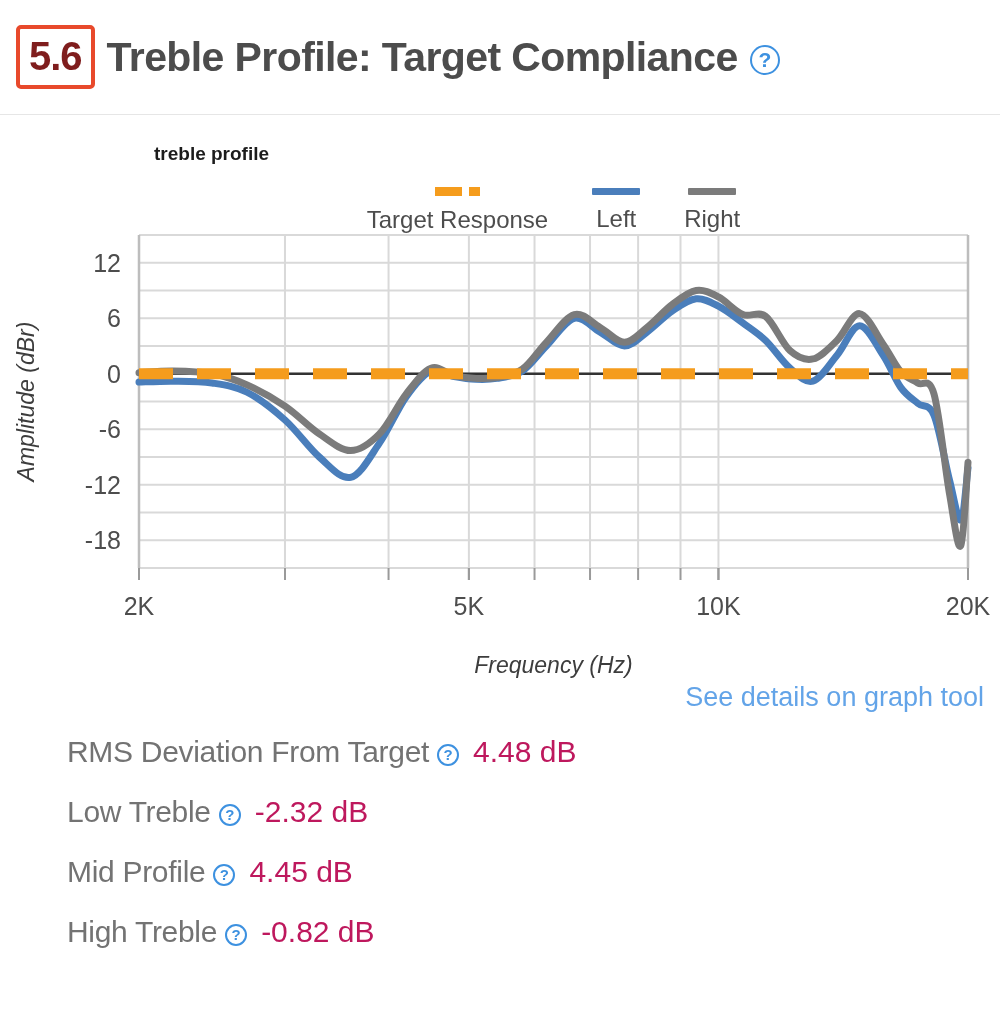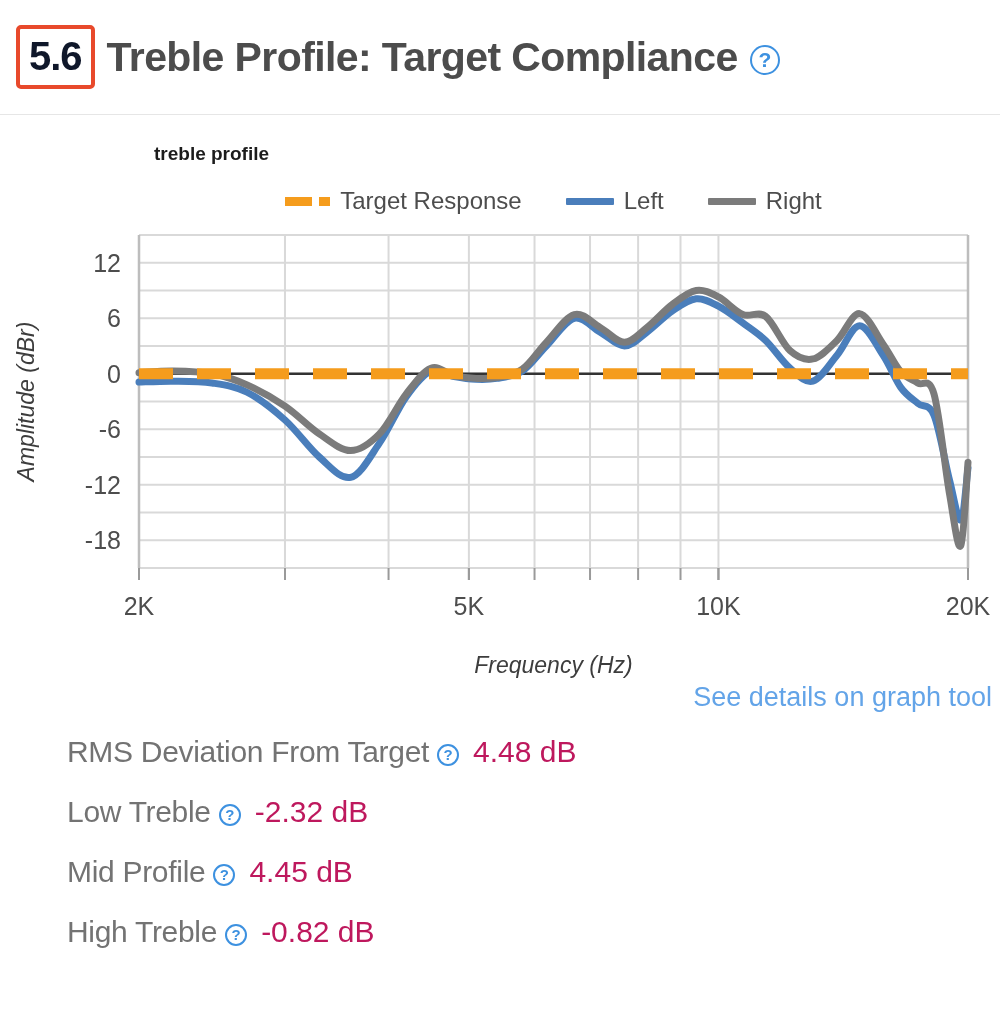--- a/index.html
+++ b/index.html
@@ -17,21 +17,21 @@
   .header {
     display: flex;
     align-items: center;
     height: 115px;
     padding: 0 16px;
     border-bottom: 1px solid #e6e6e6;
   }
   .score-badge {
     border: 4px solid #e8492b;
     border-radius: 5px;
-    color: #0f172a;
+    color: #7f1d1d;
     font-size: 40px;
     font-weight: bold;
     line-height: 1;
     padding: 7px 9px 9px 9px;
     letter-spacing: -1px;
     flex: 0 0 auto;
   }
   .header-title {
     font-size: 41px;
     font-weight: bold;
@@ -79,36 +79,36 @@
     position: absolute;
     left: 139px; top: 72px;
     width: 829px;
     display: flex;
     justify-content: center;
     align-items: center;
     gap: 44px;
     font-size: 24px;
     color: #4d4d4d;
   }
-  .legend-item { display: flex; align-items: center; gap: 10px; }
+  .legend-item { display: flex; align-items: center; gap: 10px; flex-direction: column; }
   .legend-label { white-space: nowrap; }
   .swatch-dash { display: flex; align-items: center; gap: 7px; }
   .swatch-dash .d1 { width: 27px; height: 9px; background: #f59c1d; }
   .swatch-dash .d2 { width: 11px; height: 9px; background: #f59c1d; }
   .swatch-line { width: 48px; height: 7px; border-radius: 1px; }
   .swatch-left  { background: #4a7ebb; }
   .swatch-right { background: #7b7b7b; }
 
   .plot-wrap { position: absolute; left: 0; top: 108px; width: 1000px; height: 467px; }
   .plot-svg { display: block; }
 
   
   .link-row {
     text-align: right;
-    padding: 0 8px;
+    padding: 0 16px;
     margin-top: -8px;
   }
   .detail-link {
     color: #63a4e8;
     font-size: 27px;
     text-decoration: none;
     font-family: "Liberation Sans", sans-serif;
   }
 
   

